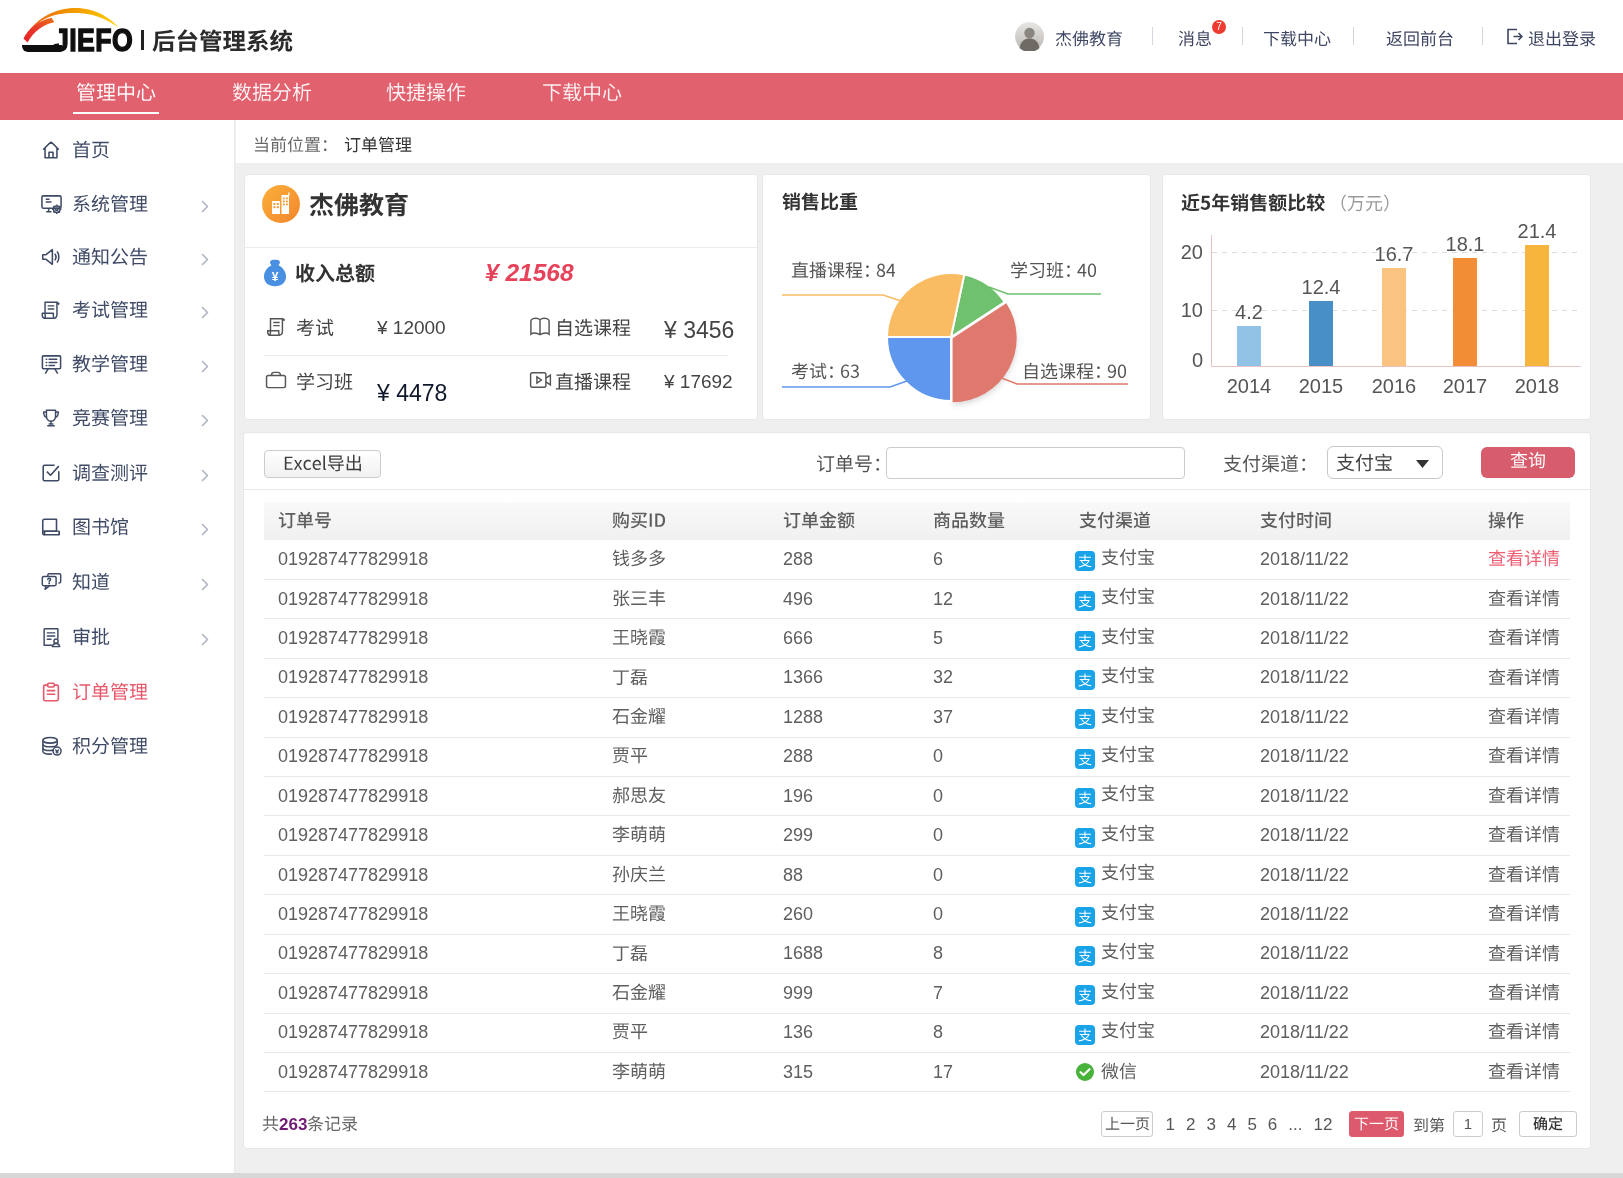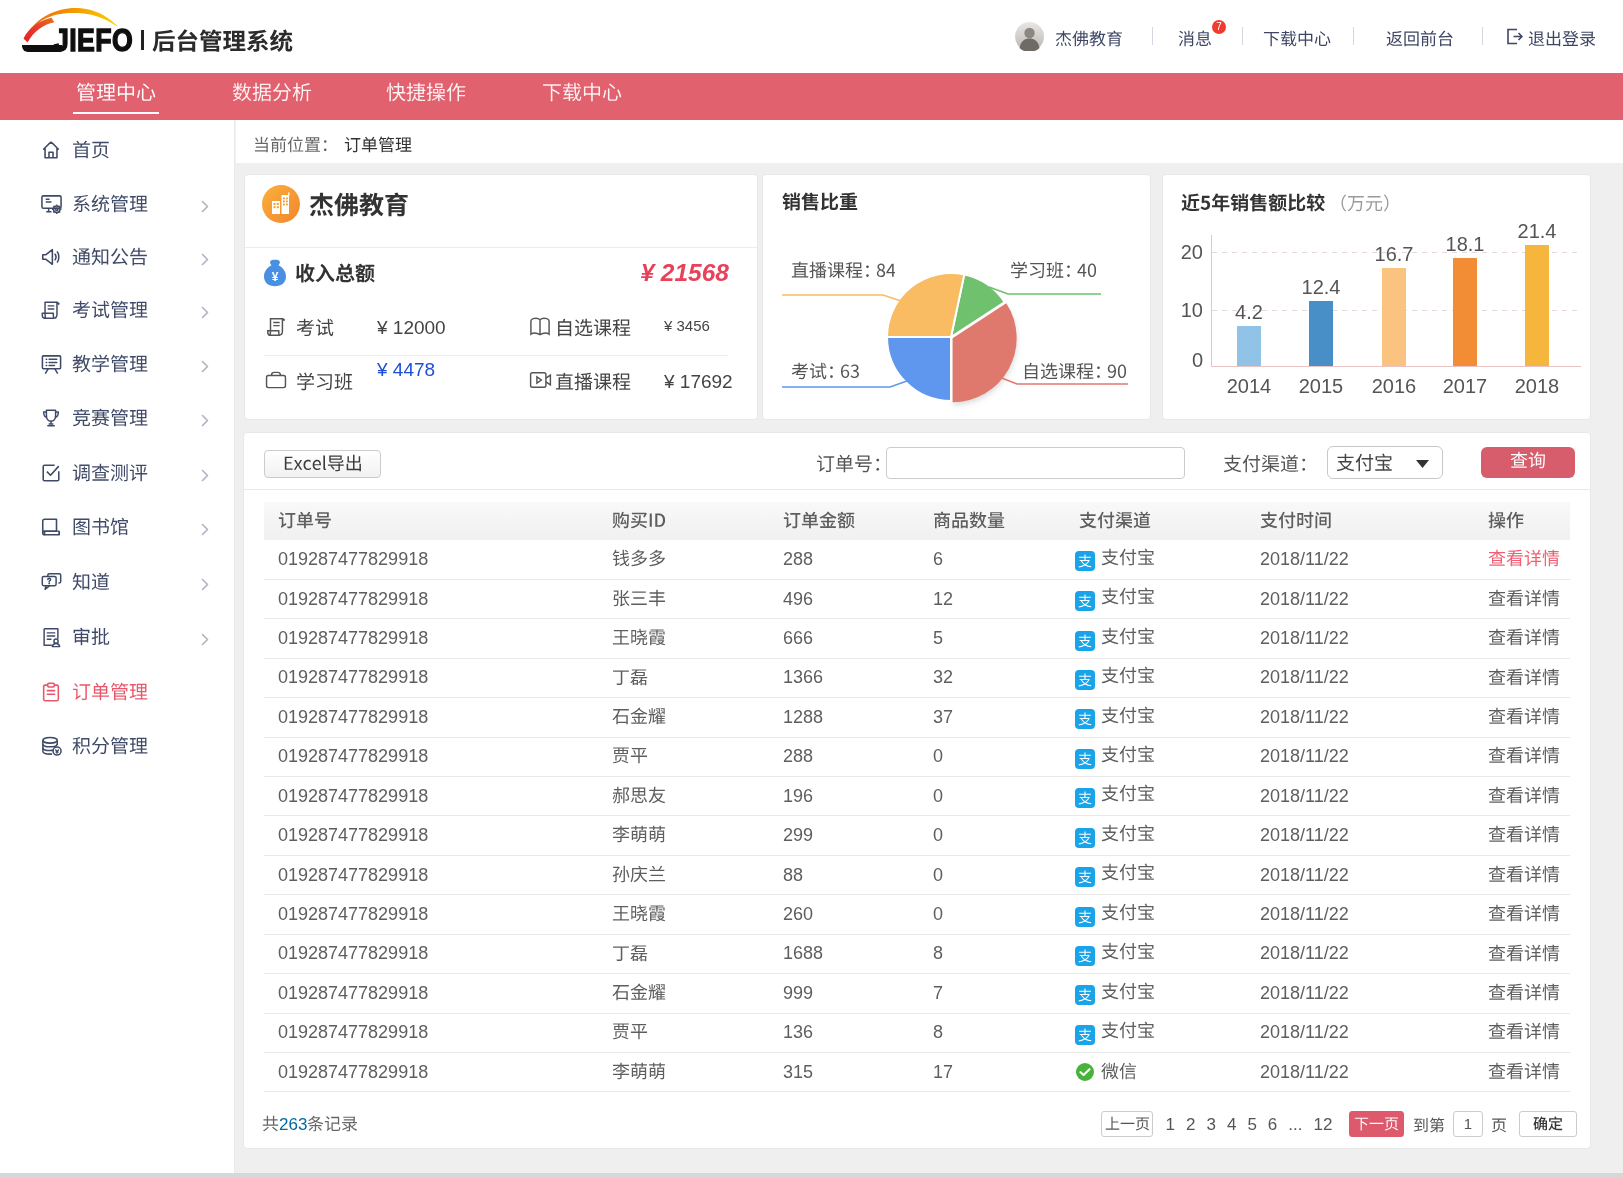--- a/index.html
+++ b/index.html
@@ -380,49 +380,49 @@
         <use href="#z22"></use>
       </svg></div>
   <div class="ddiv" style="left:0;top:72px;width:512px"></div>
   <svg class="abs" style="left:19px;top:84px" width="22" height="28" viewBox="0 0 22 28">
     <path d="M7.5 6.2 C4.5 2.8 6.3 0.8 11 0.8 C15.7 0.8 17.5 2.8 14.5 6.2 C19 8.5 22 12.6 22 17.5 C22 23.6 17.5 27.2 11 27.2 C4.5 27.2 0 23.6 0 17.5 C0 12.6 3 8.5 7.5 6.2Z" fill="#4a90e2"></path>
     <text x="11" y="22" text-anchor="middle" font-size="12" font-weight="bold" fill="#fff" font-family="Liberation Sans">¥</text>
   </svg>
   <div class="lab" style="left:50px;top:88px;color:#333"><svg class="zh" style="width:80.0px;height:20px" viewBox="0 -880 4000 1000">
         <use href="#z23"></use>
       </svg></div>
-  <div class="abs" style="left:240px;top:84px;width:244px;text-align:right;color:#e8425a;font-size:24.5px;font-weight:bold;font-style:italic">¥ 21568</div>
+  <div class="abs" style="left:240px;top:84px;width:244px;color:#e8425a;font-size:24.5px;font-weight:bold;font-style:italic">¥ 21568</div>
 
   <svg class="abs" style="left:20px;top:141px" width="22" height="22" viewBox="0 0 24 24" fill="none" stroke="#555" stroke-width="1.6">
     <path d="M6 3 H19 V17 C19 20 17 21 15 21 H4 C6 21 6 19 6 17 Z"></path>
     <path d="M6 21 C4 21 3 20 3 18 V16 H15 V18 C15 20 16 21 15 21"></path>
     <path d="M9 7 H16 M9 10.5 H16"></path>
     <path d="M19 3 L21.5 5" stroke-width="2"></path>
   </svg>
   <div class="lab" style="left:51px;top:143px;color:#444"><svg class="zh" style="width:38.0px;height:19px" viewBox="0 -880 2000 1000">
         <use href="#z24"></use>
       </svg></div>
   <div class="abs" style="left:132px;top:142px;color:#444;font-size:19px">¥ 12000</div>
   <svg class="abs" style="left:284px;top:142px" width="22" height="20" viewBox="0 0 24 22" fill="none" stroke="#555" stroke-width="1.6">
     <path d="M12 3 C10 1.2 7 1 4.5 1.8 C3 2.3 2 3 2 4.5 V19 C4 17.5 8 17 12 19.5 C16 17 20 17.5 22 19 V4.5 C22 3 21 2.3 19.5 1.8 C17 1 14 1.2 12 3 V19.5"></path>
   </svg>
   <div class="lab" style="left:310px;top:143px;color:#444"><svg class="zh" style="width:76.0px;height:19px" viewBox="0 -880 4000 1000">
         <use href="#z25"></use>
       </svg></div>
-  <div class="abs" style="left:419px;top:142px;color:#444;font-size:15px">¥ 3456</div>
+  <div class="abs" style="left:419px;top:142px;color:#444;font-size:23px">¥ 3456</div>
   <div class="ddiv" style="left:19px;top:180px;width:464px"></div>
 
   <svg class="abs" style="left:20px;top:196px" width="22" height="18" viewBox="0 0 24 20" fill="none" stroke="#555" stroke-width="1.6">
     <rect x="1.5" y="5" width="21" height="13.5" rx="2"></rect>
     <path d="M7 5 C7 2.5 8 1.5 10 1.5 H14 C16 1.5 17 2.5 17 5"></path>
   </svg>
   <div class="lab" style="left:51px;top:197px;color:#444"><svg class="zh" style="width:57.0px;height:19px" viewBox="0 -880 3000 1000">
         <use href="#z26"></use>
       </svg></div>
-  <div class="abs" style="left:132px;top:184px;color:#1d4ed8;font-size:19px">¥ 4478</div>
+  <div class="abs" style="left:132px;top:205px;color:#0f172a;font-size:23px">¥ 4478</div>
   <svg class="abs" style="left:284px;top:196px" width="23" height="18" viewBox="0 0 25 20" fill="none" stroke="#555" stroke-width="1.6">
     <rect x="1.5" y="2" width="17" height="16" rx="2"></rect>
     <path d="M18.5 8 L23.5 4.5 V15.5 L18.5 12" fill="none"></path>
     <path d="M8.5 6.5 L13.5 10 L8.5 13.5 Z"></path>
   </svg>
   <div class="lab" style="left:310px;top:197px;color:#444"><svg class="zh" style="width:76.0px;height:19px" viewBox="0 -880 4000 1000">
         <use href="#z27"></use>
       </svg></div>
   <div class="abs" style="left:419px;top:196px;color:#444;font-size:19px">¥ 17692</div>
 </div>
@@ -525,21 +525,21 @@
   <svg class="abs" style="right:13px;top:13px" width="13" height="8" viewBox="0 0 13 8">
         <path d="M0 0 H13 L6.5 8 Z" fill="#333"></path>
       </svg>
 </div>
 <div class="abs" style="left:1237px;top:14px;width:94px;height:31px;border-radius:6px;background:#d75c6c;color:#fff;text-align:center;line-height:29px;font-size:18px"><svg class="zh" style="width:36.0px;height:18px" viewBox="0 -880 2000 1000">
         <use href="#z39"></use>
       </svg></div>
 <div class="ddiv" style="left:0;top:56px;width:1346px;background:#e9e9e9"></div>
 <div class="abs" style="left:18px;top:682px;font-size:17px;color:#666;line-height:17px"><svg class="zh" style="width:17.0px;height:17px" viewBox="0 -880 1000 1000">
         <use href="#z40"></use>
-      </svg><span style="color:#0369a1;font-weight:normal">263</span><svg class="zh" style="width:51.0px;height:17px" viewBox="0 -880 3000 1000">
+      </svg><span style="color:#701a75;font-weight:bold">263</span><svg class="zh" style="width:51.0px;height:17px" viewBox="0 -880 3000 1000">
         <use href="#z41"></use>
       </svg></div>
 <div class="pgn" style="left:857px;width:52px;line-height:23px;font-size:15px;color:#555"><svg class="zh" style="width:45.0px;height:15px" viewBox="0 -880 3000 1000">
         <use href="#z42"></use>
       </svg></div>
 <div class="abs" style="left:916px;top:682px;width:170px;font-size:17px;color:#555;letter-spacing:0"><span style="margin:0 5.5px">1</span><span style="margin:0 5.5px">2</span><span style="margin:0 5.5px">3</span><span style="margin:0 5.5px">4</span><span style="margin:0 5.5px">5</span><span style="margin:0 5.5px">6</span><span style="margin:0 5.5px">...</span><span style="margin:0 5.5px">12</span></div>
 <div class="pgn" style="left:1105px;width:55px;line-height:23px;font-size:15px;background:#dd5a6c;border-color:#dd5a6c;color:#fff"><svg class="zh" style="width:45.0px;height:15px" viewBox="0 -880 3000 1000">
         <use href="#z43"></use>
       </svg></div>
 <div class="lab" style="left:1169px;top:684px;color:#555"><svg class="zh" style="width:32.0px;height:16px" viewBox="0 -880 2000 1000">

